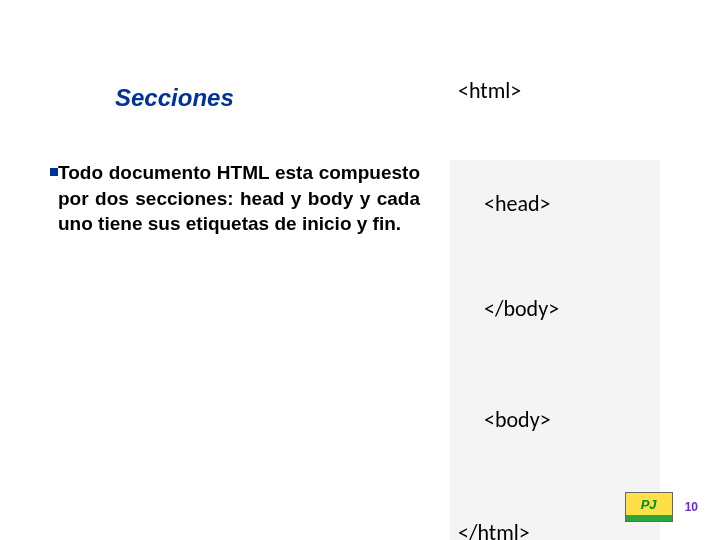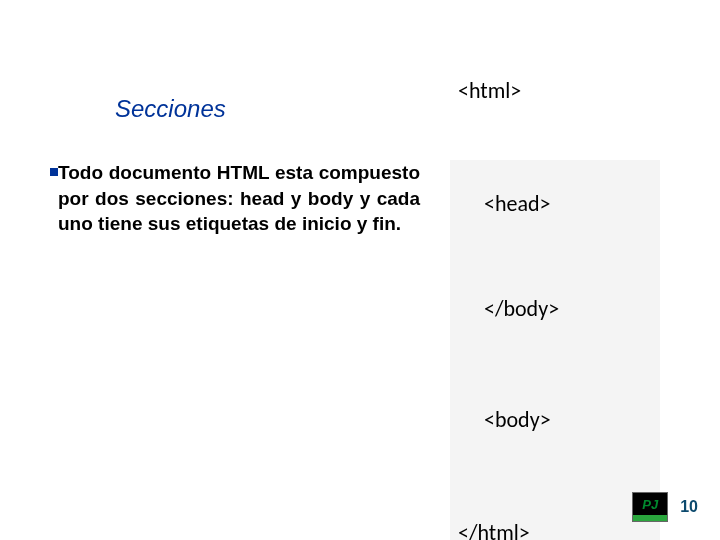--- a/index.html
+++ b/index.html
@@ -6,24 +6,24 @@
     body {
       width: 720px;
       height: 540px;
       background: #ffffff;
       font-family: Arial, Helvetica, sans-serif;
       position: relative;
       overflow: hidden;
     }
     .slide-title {
       position: absolute;
-      top: 95px;
+      top: 84px;
       left: 115px;
       font-size: 24px;
-      font-weight: normal;
+      font-weight: bold;
       font-style: italic;
       color: #003399;
     }
     .content-row {
       position: absolute;
       top: 160px;
       left: 50px;
       right: 60px;
       display: flex;
       gap: 30px;
@@ -69,46 +69,46 @@
     .tag-htmlclose { margin-top: 38px; padding-left: 2px; }
     .footer {
       position: absolute;
       right: 22px;
       bottom: 18px;
       display: flex;
       align-items: center;
       gap: 12px;
     }
     .logo-box {
-      width: 36px;
+      width: 48px;
       height: 30px;
       border: 1px solid #666;
-      background: #000000;
+      background: #fde047;
       display: flex;
       flex-direction: column;
       overflow: hidden;
     }
     .logo-top {
       flex: 1;
       display: flex;
       align-items: center;
       justify-content: center;
       font-size: 13px;
       font-weight: bold;
       color: #008a2e;
       font-style: italic;
     }
     .logo-bar {
       height: 6px;
       background: #2aa63d;
     }
     .page-number {
-      font-size: 16px;
+      font-size: 12px;
       font-weight: bold;
-      color: #0c4a6e;
+      color: #6d28d9;
     }
   </style>
 </head>
 <body>
 
 <div class="slide-title">Secciones</div>
 
 <div class="content-row">
   <div class="text-col">
     <div class="bullet-item">

